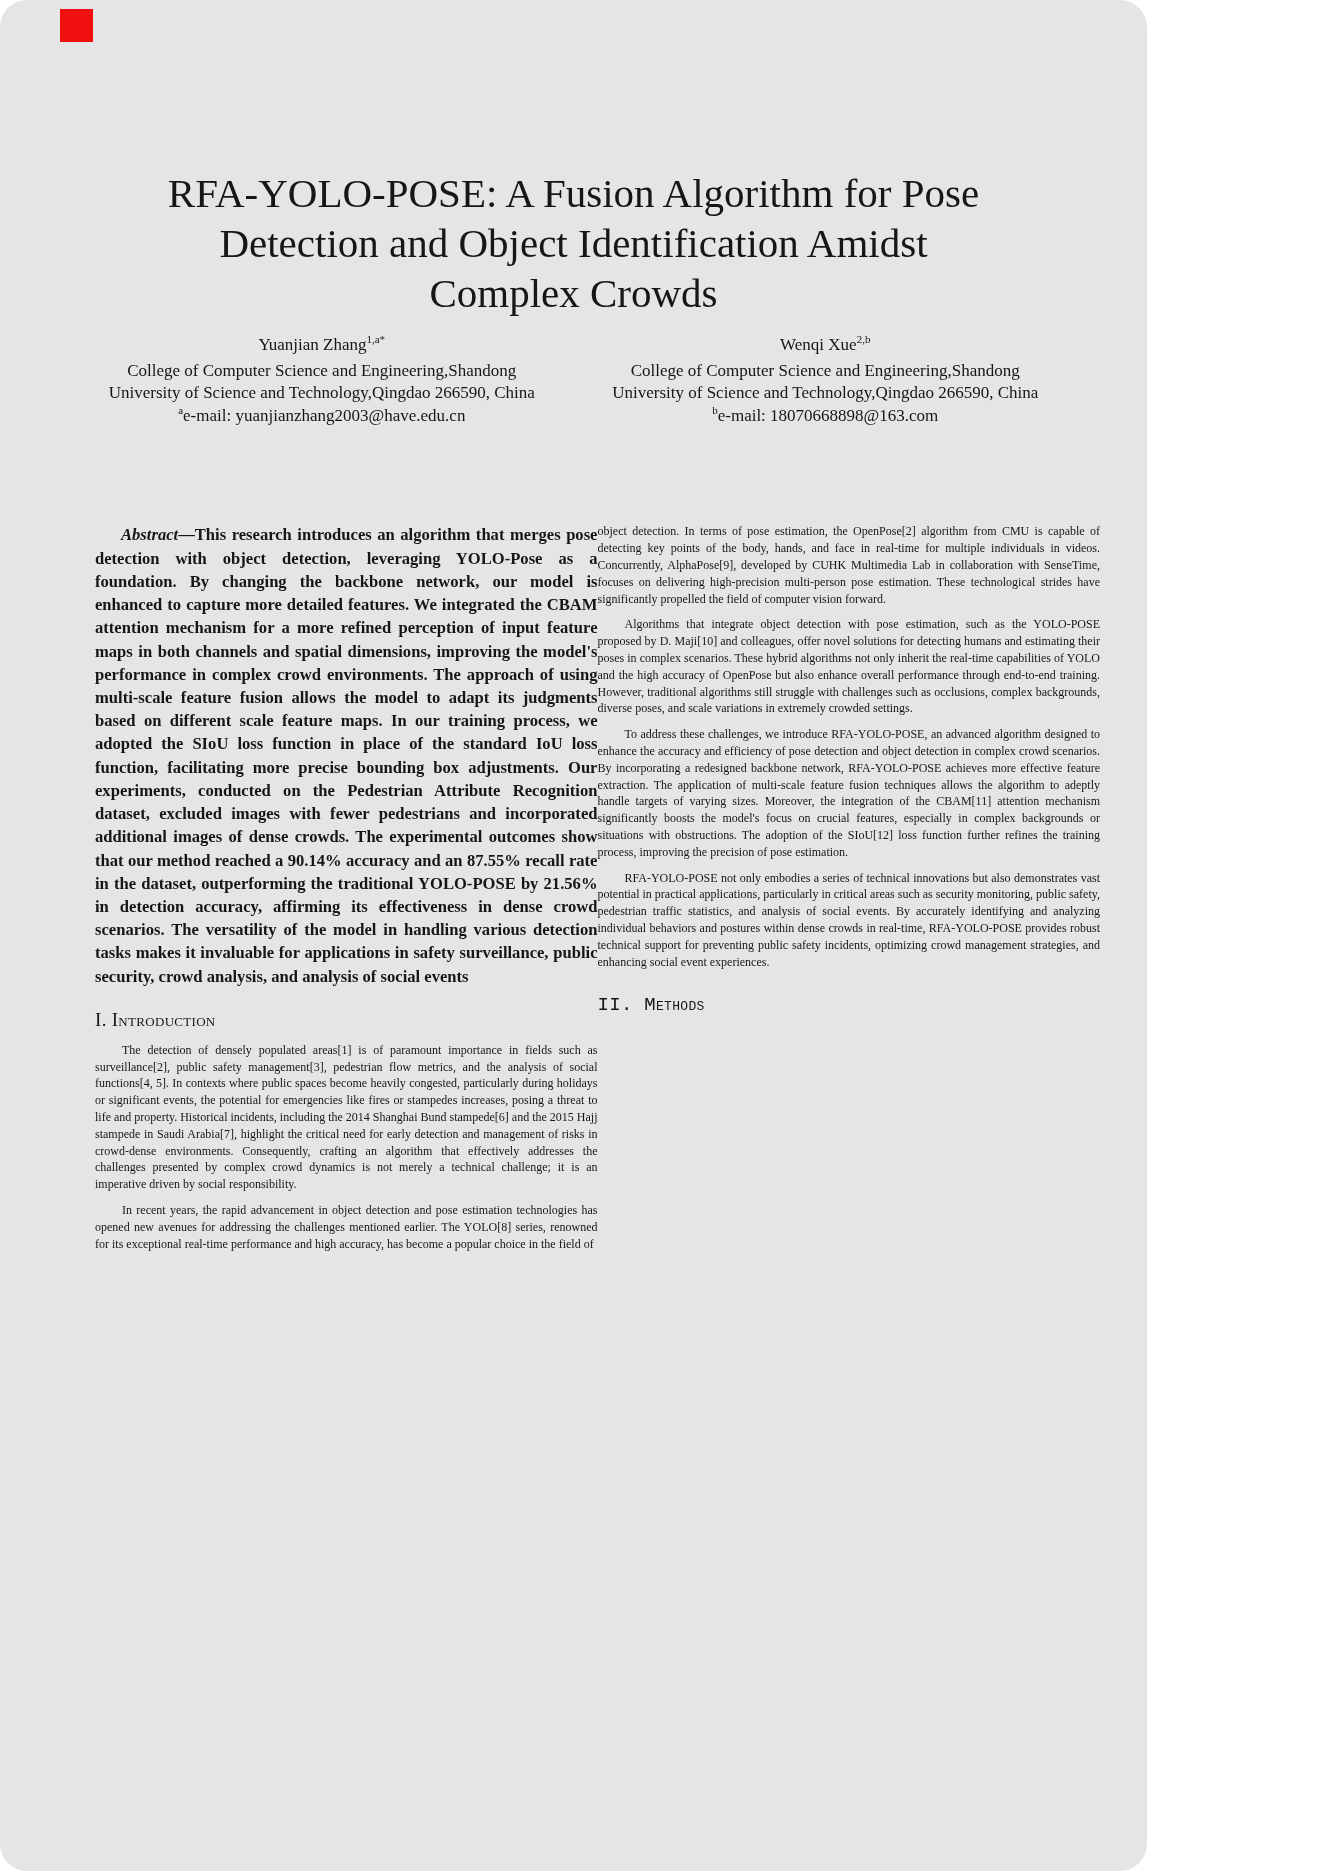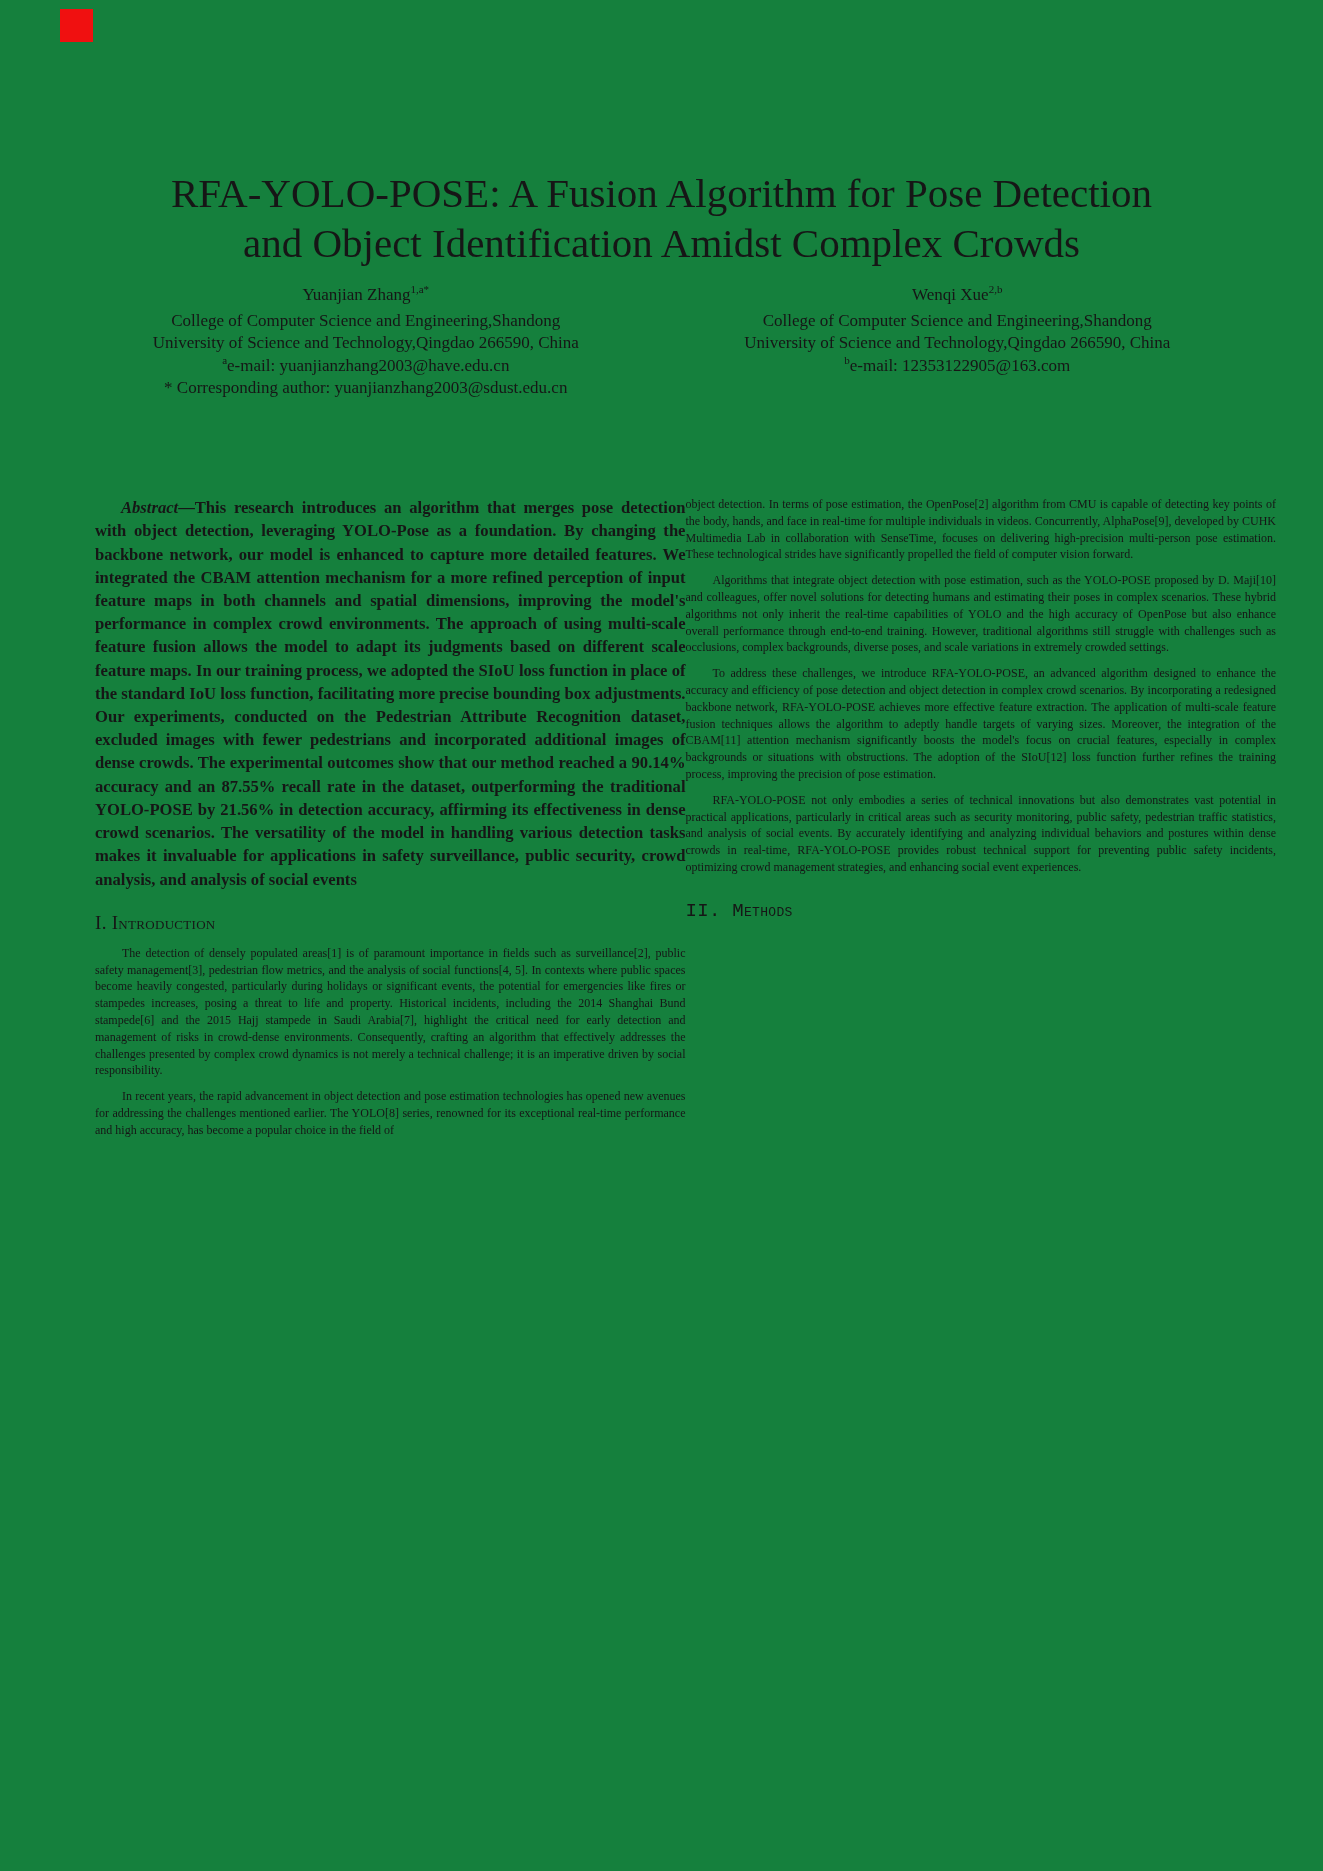--- a/index.html
+++ b/index.html
@@ -1,24 +1,25 @@
 <!DOCTYPE html>
 <html><head>
 <meta charset="utf-8">
 <style>
   * { box-sizing: border-box; }
   html, body { margin: 0; padding: 0; background: #ffffff; }
   .page {
     position: relative;
-    width: 1323px;
+    width: 1147px;
     height: 1871px;
-    background: #15803d;
+    background: #e5e5e5;
     font-family: "Liberation Serif", "DejaVu Serif", serif;
     color: #161616;
     overflow: hidden;
+    border-radius: 27px;
   }
   .marker {
     position: absolute;
     top: 9px;
     left: 60px;
     width: 33px;
     height: 33px;
     background: #f01010;
   }
   .title {
@@ -94,28 +95,27 @@
 
   <h1 class="title">RFA-YOLO-POSE: A Fusion Algorithm for Pose Detection and Object Identification Amidst Complex Crowds</h1>
 
   <div class="authors">
 
     <div class="author-block">
       <div class="name-line"><span>Yuanjian Zhang</span><sup>1,a*</sup></div>
       <div>College of Computer Science and Engineering,Shandong</div>
       <div>University of Science and Technology,Qingdao 266590, China</div>
       <div><sup>a</sup><span>e-mail: yuanjianzhang2003@have.edu.cn</span></div>
-      <div>* Corresponding author: yuanjianzhang2003@sdust.edu.cn</div>
     </div>
 
     <div class="author-block">
       <div class="name-line"><span>Wenqi Xue</span><sup>2,b</sup></div>
       <div>College of Computer Science and Engineering,Shandong</div>
       <div>University of Science and Technology,Qingdao 266590, China</div>
-      <div><sup>b</sup><span>e-mail: 12353122905@163.com</span></div>
+      <div><sup>b</sup><span>e-mail: 18070668898@163.com</span></div>
     </div>
 
   </div>
 
   <div class="columns">
 
     <div class="col">
       <p class="abstract"><span class="lead">Abstract</span><span>—This research introduces an algorithm that merges pose detection with object detection, leveraging YOLO-Pose as a foundation. By changing the backbone network, our model is enhanced to capture more detailed features. We integrated the CBAM attention mechanism for a more refined perception of input feature maps in both channels and spatial dimensions, improving the model's performance in complex crowd environments. The approach of using multi-scale feature fusion allows the model to adapt its judgments based on different scale feature maps. In our training process, we adopted the SIoU loss function in place of the standard IoU loss function, facilitating more precise bounding box adjustments. Our experiments, conducted on the Pedestrian Attribute Recognition dataset, excluded images with fewer pedestrians and incorporated additional images of dense crowds. The experimental outcomes show that our method reached a 90.14% accuracy and an 87.55% recall rate in the dataset, outperforming the traditional YOLO-POSE by 21.56% in detection accuracy, affirming its effectiveness in dense crowd scenarios. The versatility of the model in handling various detection tasks makes it invaluable for applications in safety surveillance, public security, crowd analysis, and analysis of social events</span></p>
       <div class="sec-heading">I. Introduction</div>
       <p class="body-p">The detection of densely populated areas[1] is of paramount importance in fields such as surveillance[2], public safety management[3], pedestrian flow metrics, and the analysis of social functions[4, 5]. In contexts where public spaces become heavily congested, particularly during holidays or significant events, the potential for emergencies like fires or stampedes increases, posing a threat to life and property. Historical incidents, including the 2014 Shanghai Bund stampede[6] and the 2015 Hajj stampede in Saudi Arabia[7], highlight the critical need for early detection and management of risks in crowd-dense environments. Consequently, crafting an algorithm that effectively addresses the challenges presented by complex crowd dynamics is not merely a technical challenge; it is an imperative driven by social responsibility.</p>

